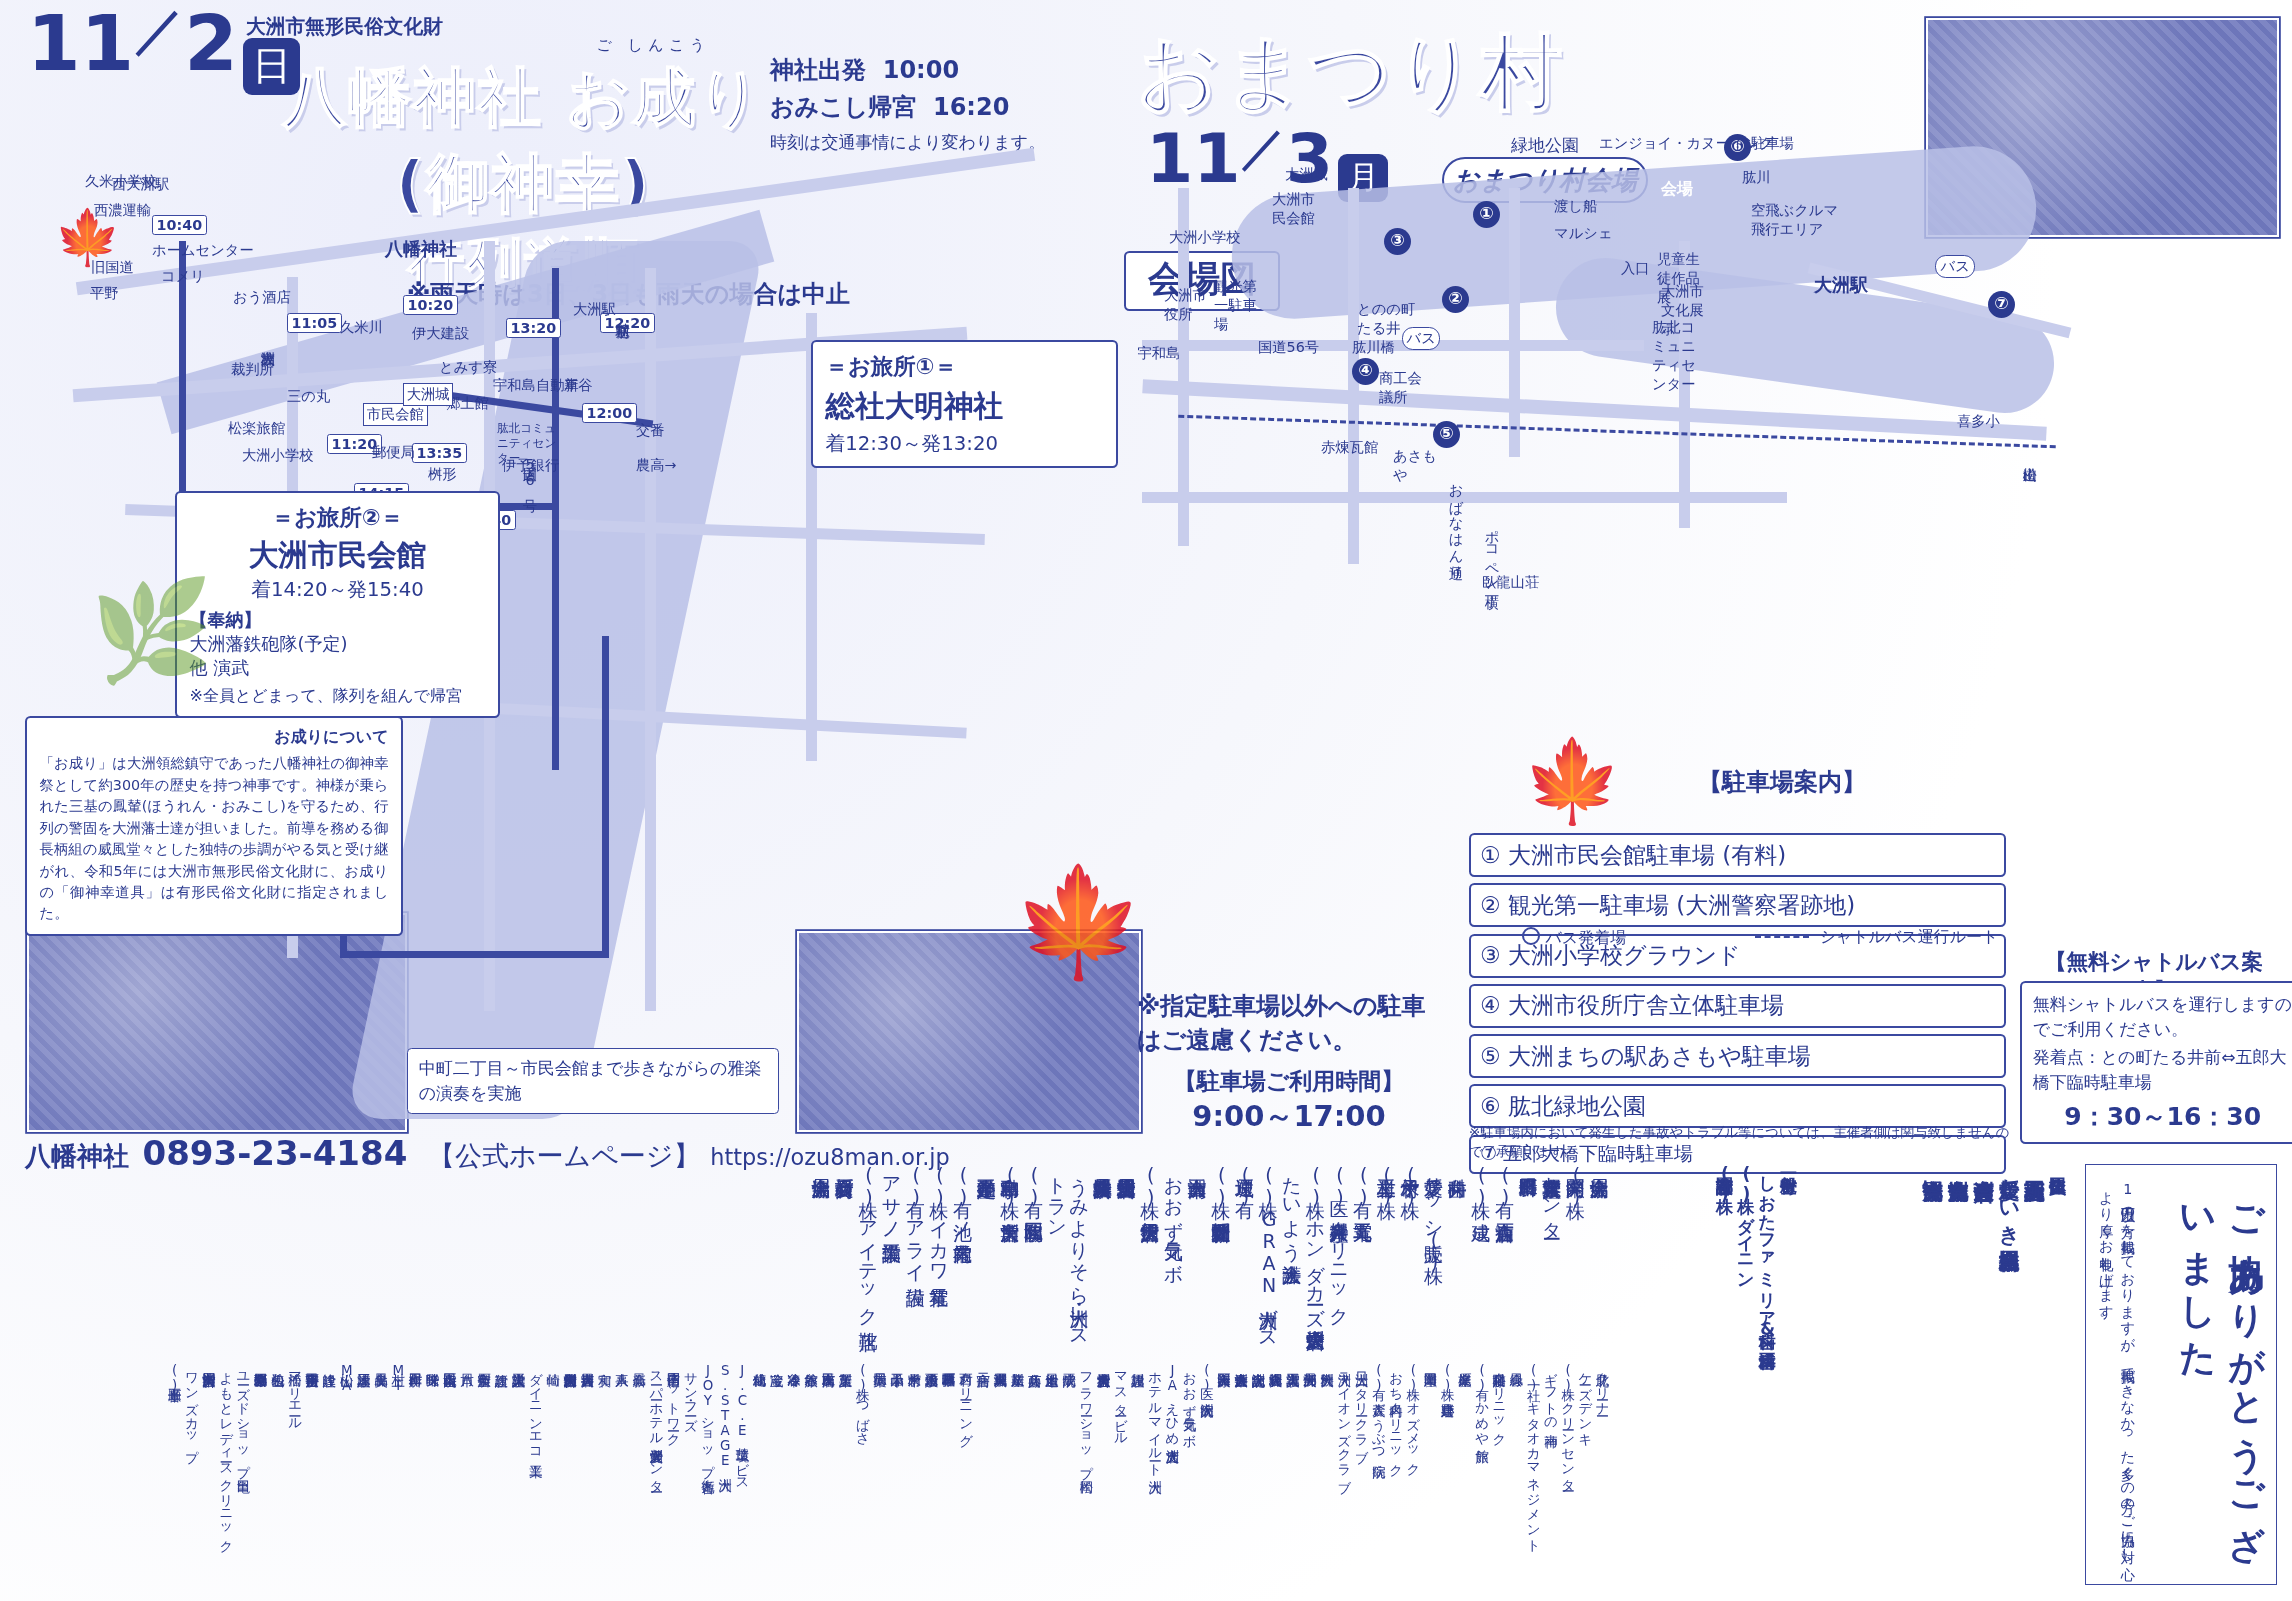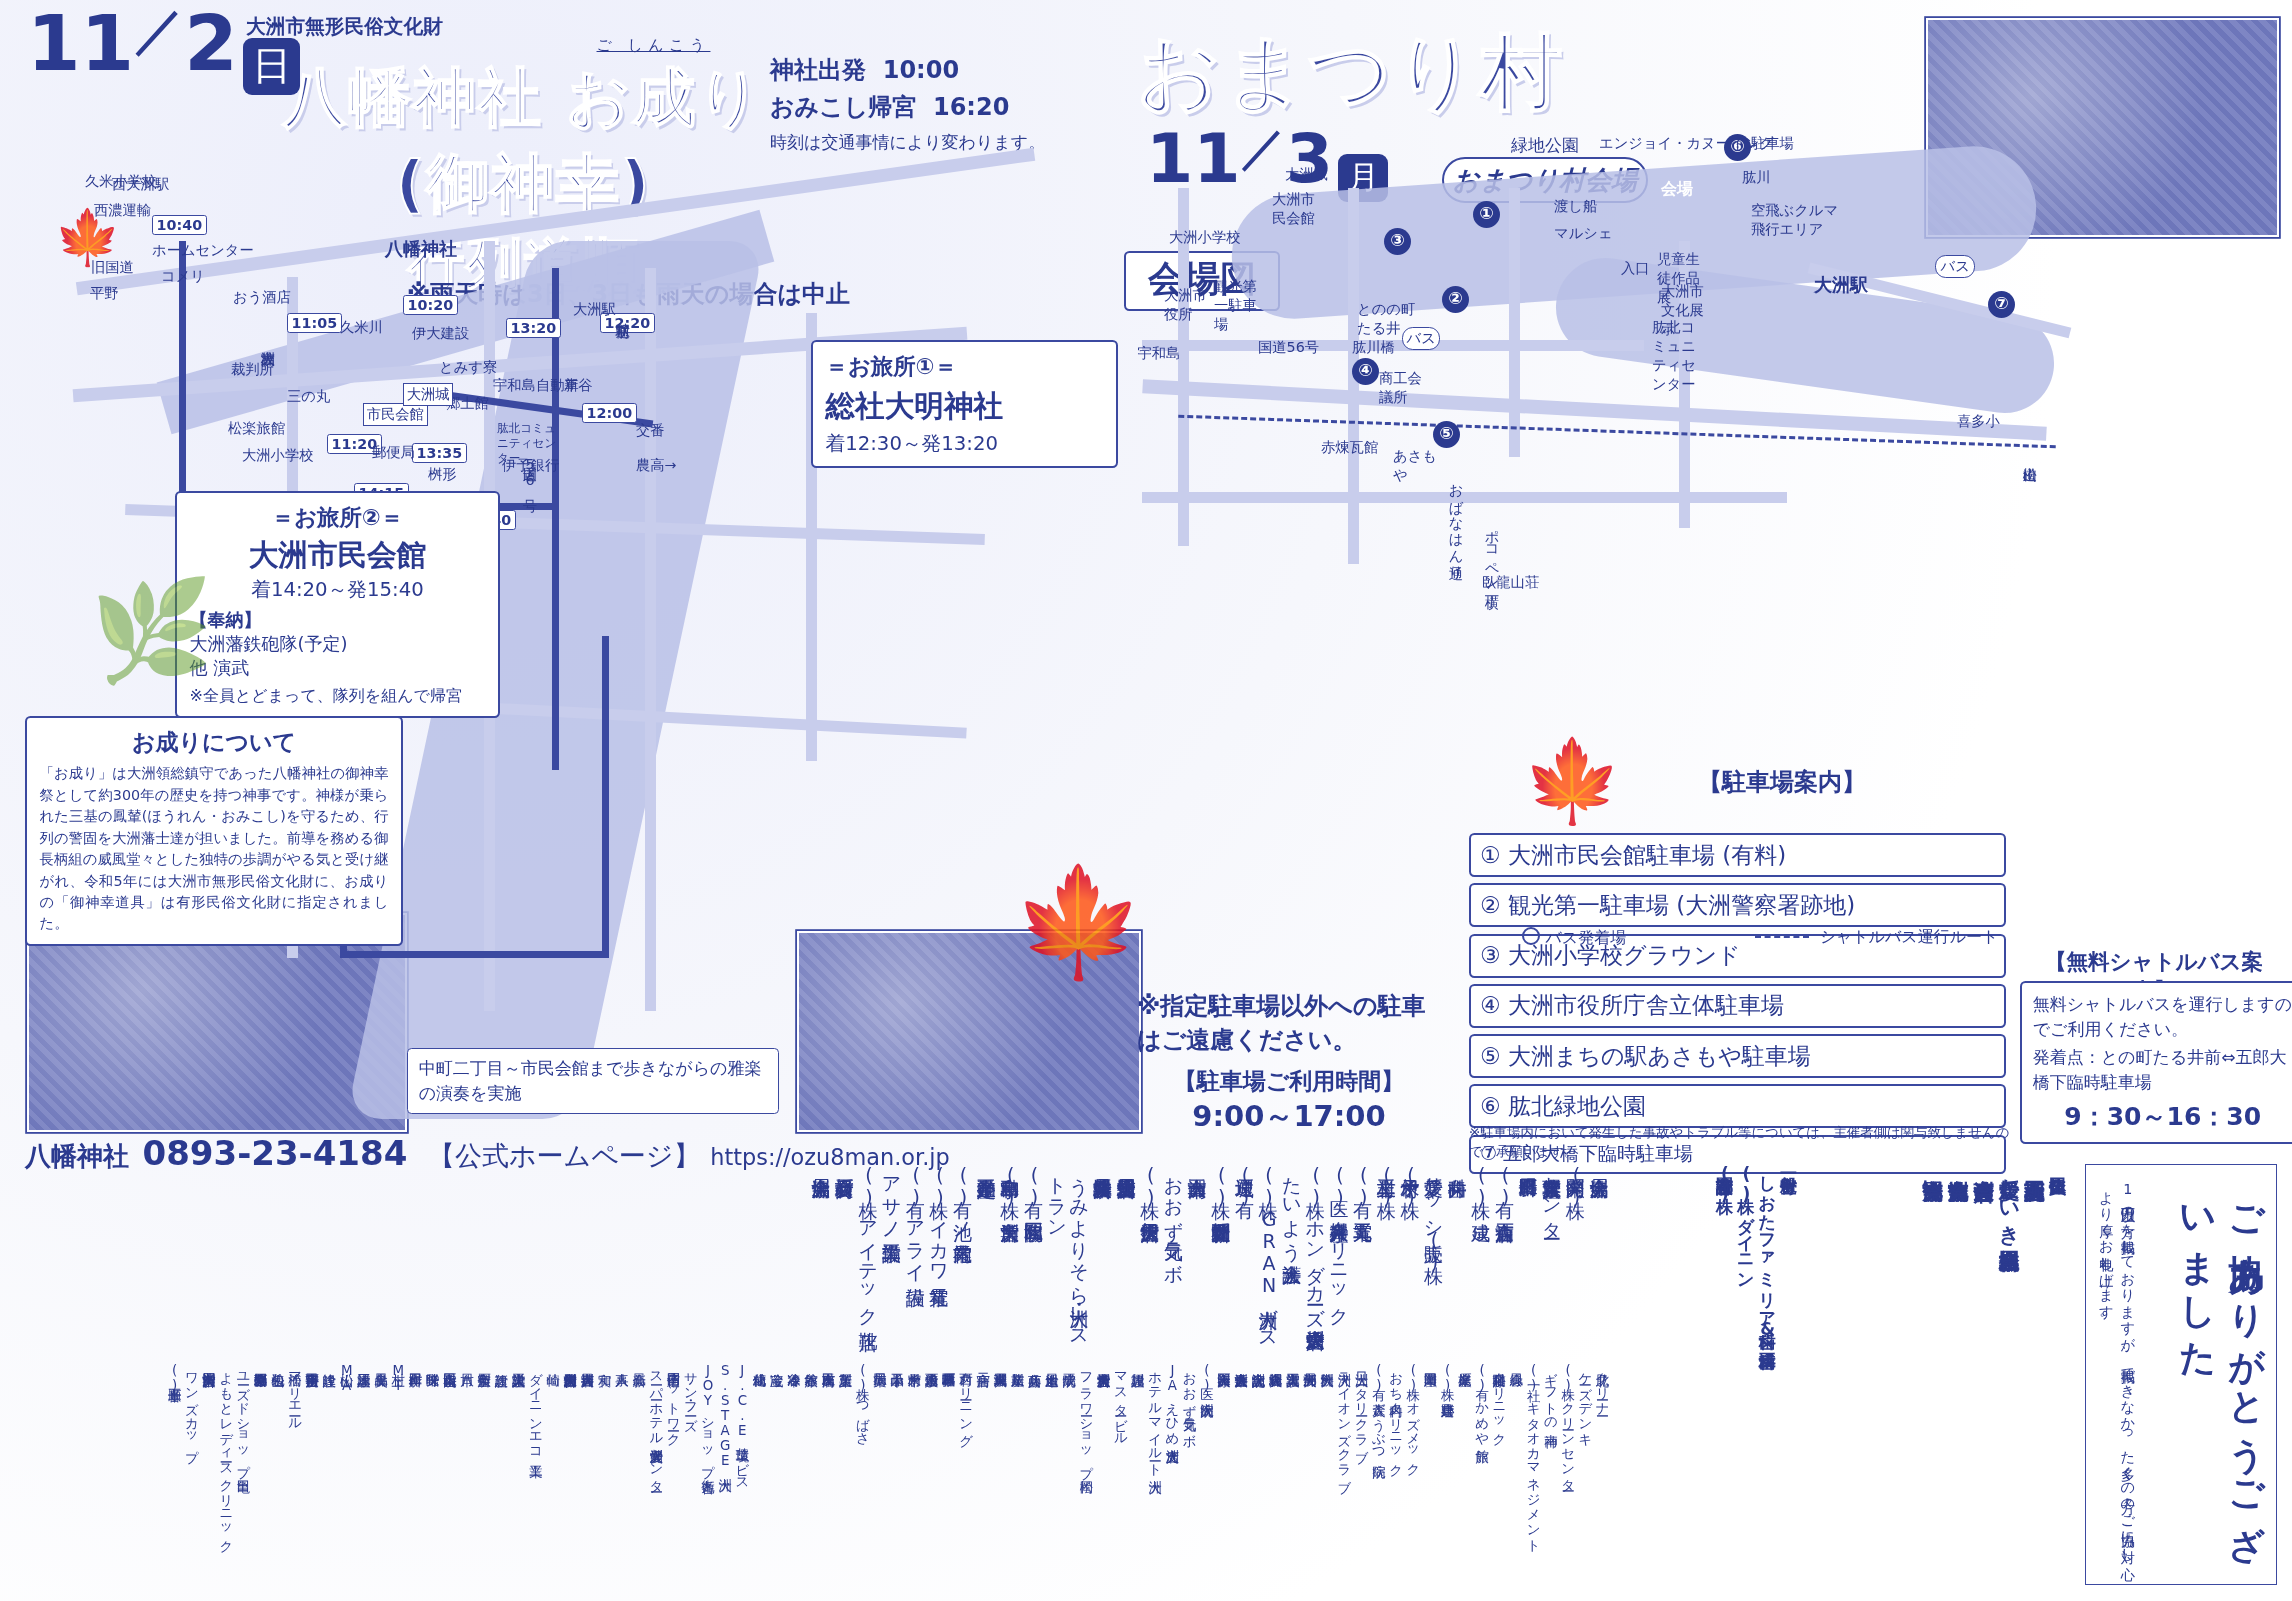--- a/index.html
+++ b/index.html
@@ -71,21 +71,21 @@
 
 <div class="sheet">
 
   <div class="abs" style="left:27px;top:5.4px;">
     <span class="bigdate"><span>11</span><span class="sup">／</span><span>2</span></span><span class="daybox">日</span>
   </div>
 
   <div class="abs" style="left:246px;top:12.5px;font-size:19.7px;font-weight:bold;">大洲市無形民俗文化財</div>
 
   <div class="abs center" style="left:237px;top:36px;width:573px;">
-    <div class="ruby" style="margin-left:260px;text-decoration:underline;">ご  しんこう</div>
+    <div class="ruby" style="margin-left:260px;">ご  しんこう</div>
     <div class="title-outline">八幡神社 お成り(御神幸)</div>
     <div class="title-outline" style="font-size:56px;">行列道順</div>
   </div>
 
   <div class="abs" style="left:770px;top:54px;">
     <div class="infoline"><span>神社出発</span>&nbsp;&nbsp;<span>10:00</span></div>
     <div class="infoline" style="margin-top:5.4px;"><span>おみこし帰宮</span>&nbsp;&nbsp;<span>16:20</span></div>
     <div class="note" style="margin-top:7.2px;">時刻は交通事情により変わります。</div>
   </div>
 
@@ -201,21 +201,21 @@
     <div class="bold center" style="font-size:22.4px;">＝お旅所②＝</div>
     <div class="bold center" style="font-size:29.6px;margin-top:1.8px;">大洲市民会館</div>
     <div class="center" style="font-size:19.7px;">着14:20～発15:40</div>
     <div style="font-size:18px;margin-top:5.4px;font-weight:bold;">【奉納】</div>
     <div style="font-size:18px;white-space:pre-line;">大洲藩鉄砲隊(予定)
 他 演武</div>
     <div style="font-size:16px;margin-top:5.4px;">※全員とどまって、隊列を組んで帰宮</div>
   </div>
 
   <div class="abs box" style="left:25px;top:716px;width:349px;padding:9px 12.5px;">
-    <div class="bold center" style="font-size:23px;">お成りについて</div>
+    <div class="bold center" style="font-size:16px;text-align:right;">お成りについて</div>
     <div class="tinynote" style="margin-top:5.4px;text-align:justify;">「お成り」は大洲領総鎮守であった八幡神社の御神幸祭として約300年の歴史を持つ神事です。神様が乗られた三基の鳳輦(ほうれん・おみこし)を守るため、行列の警固を大洲藩士達が担いました。前導を務める御長柄組の威風堂々とした独特の歩調がやる気と受け継がれ、令和5年には大洲市無形民俗文化財に、お成りの「御神幸道具」は有形民俗文化財に指定されました。</div>
   </div>
 
   <div class="abs thinbox" style="left:407px;top:1048px;width:349px;padding:7.2px 10.7px;border-radius:4.5px;">
     <div style="font-size:17px;line-height:1.45;">中町二丁目～市民会館まで歩きながらの雅楽の演奏を実施</div>
   </div>
 
   <div class="abs" style="left:25px;top:1133px;">
     <span class="bold" style="font-size:26px;">八幡神社</span>
     <span class="bold" style="font-size:34px;margin-left:9px;">0893-23-4184</span>

